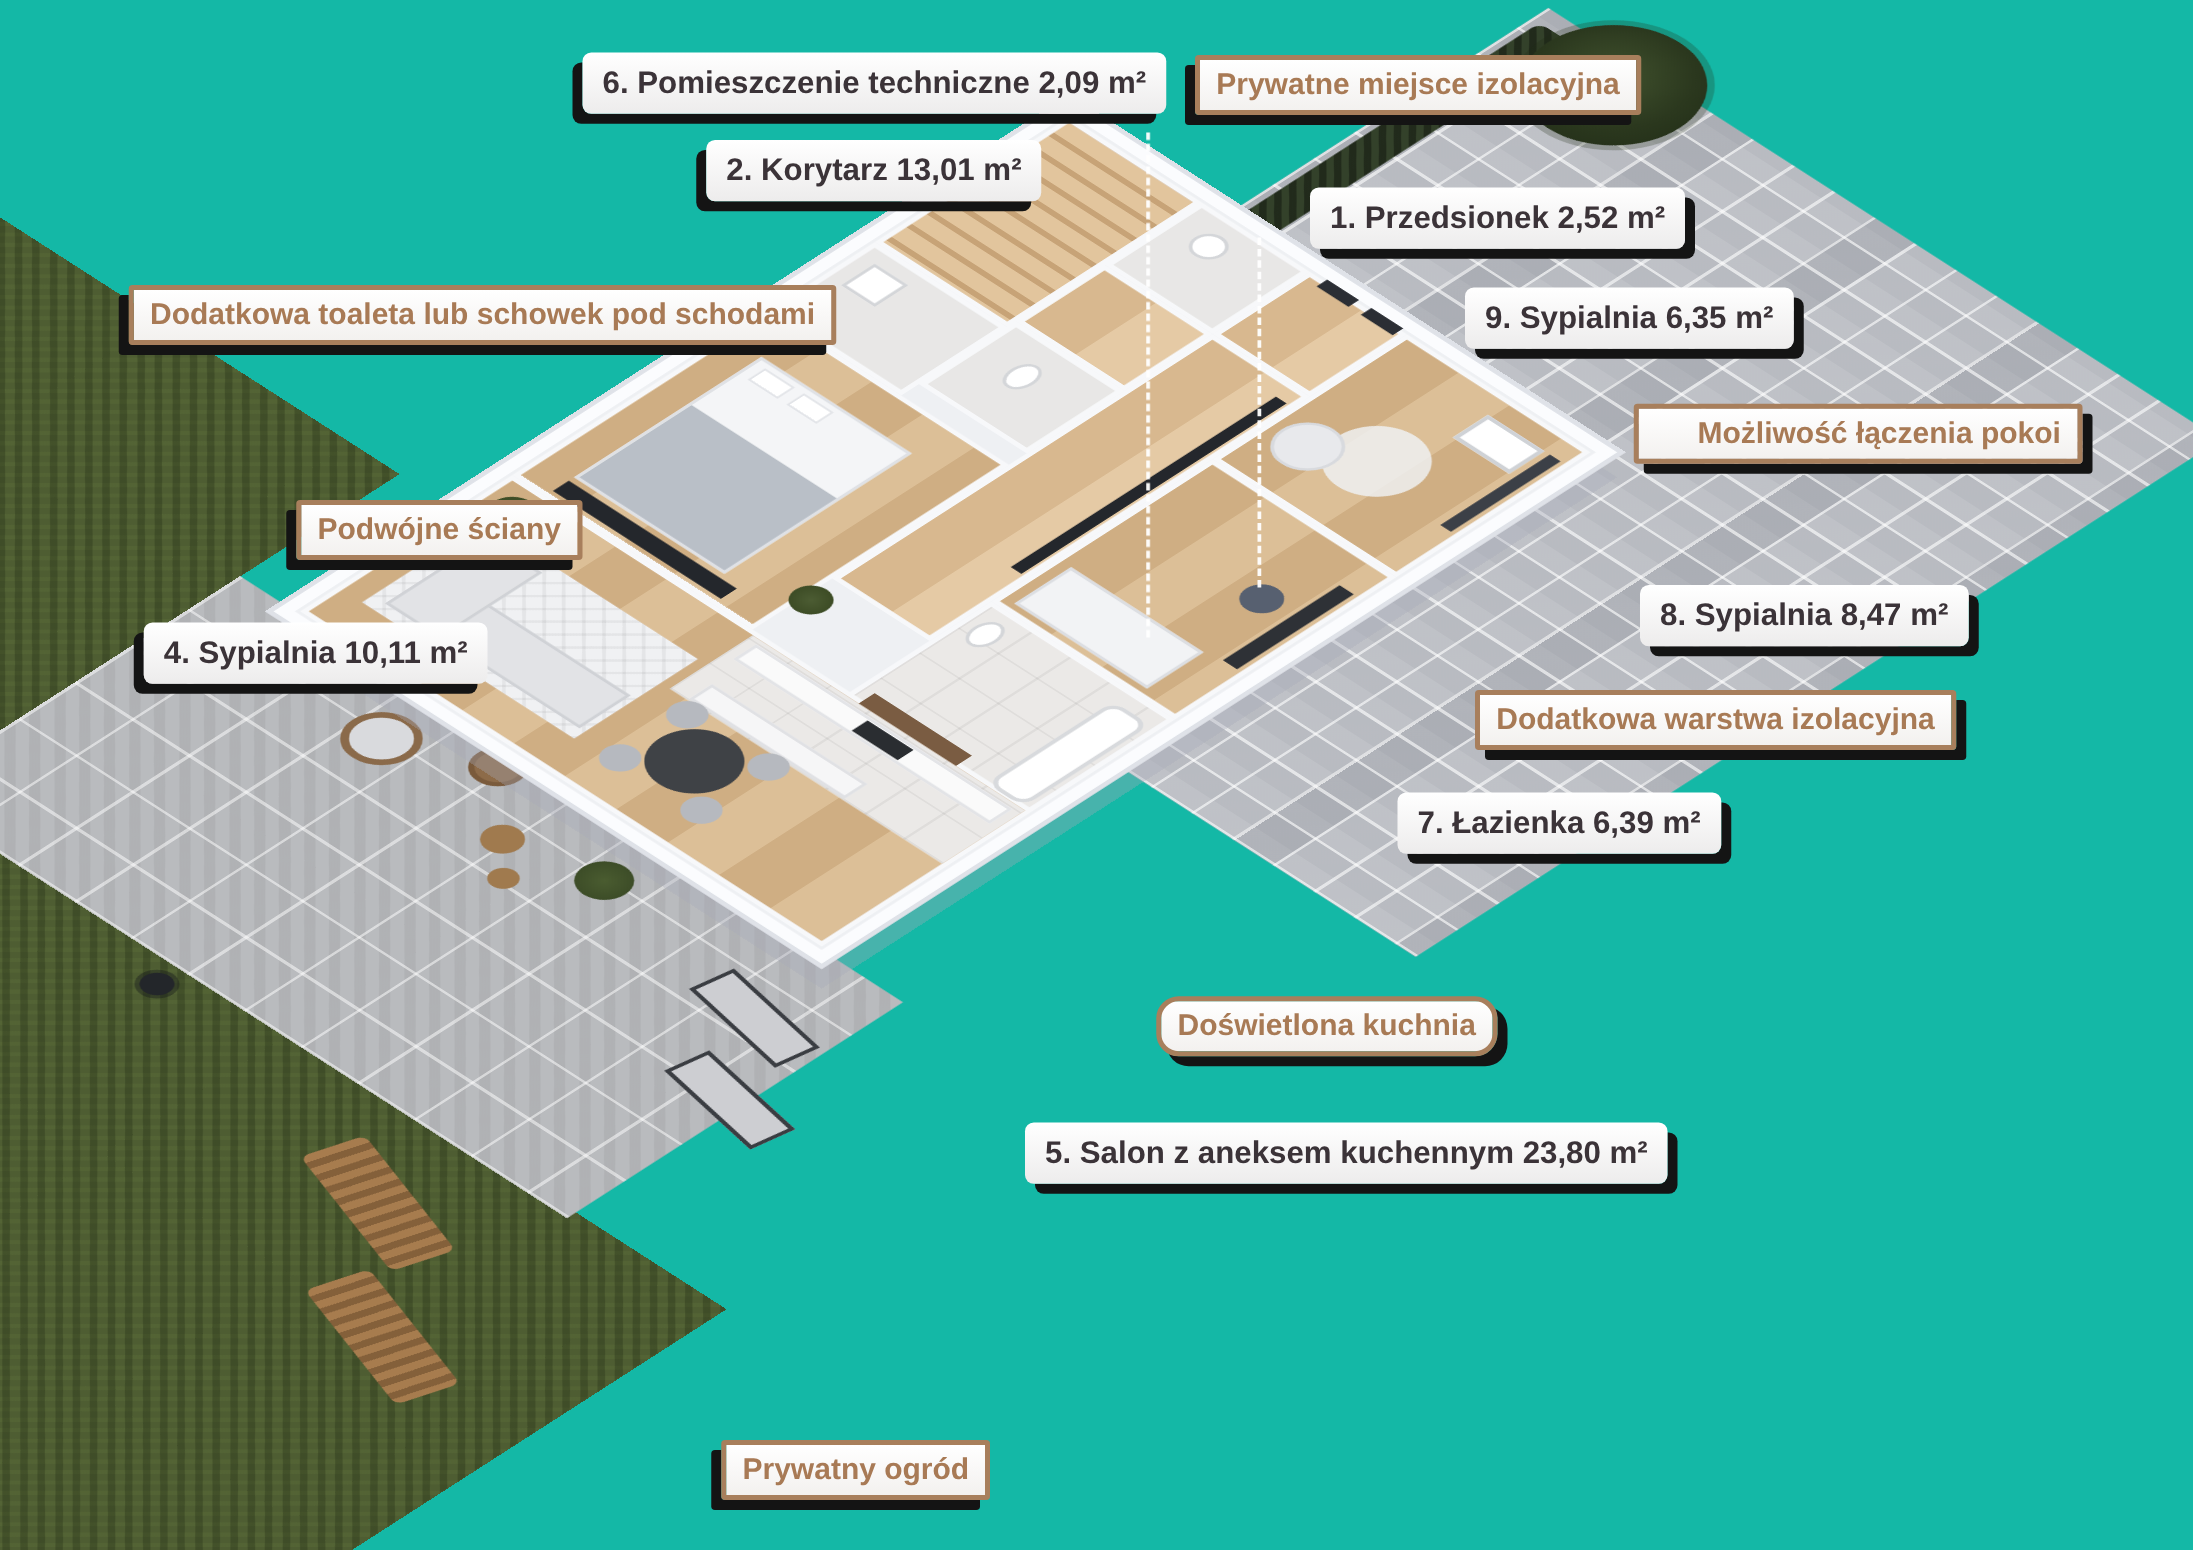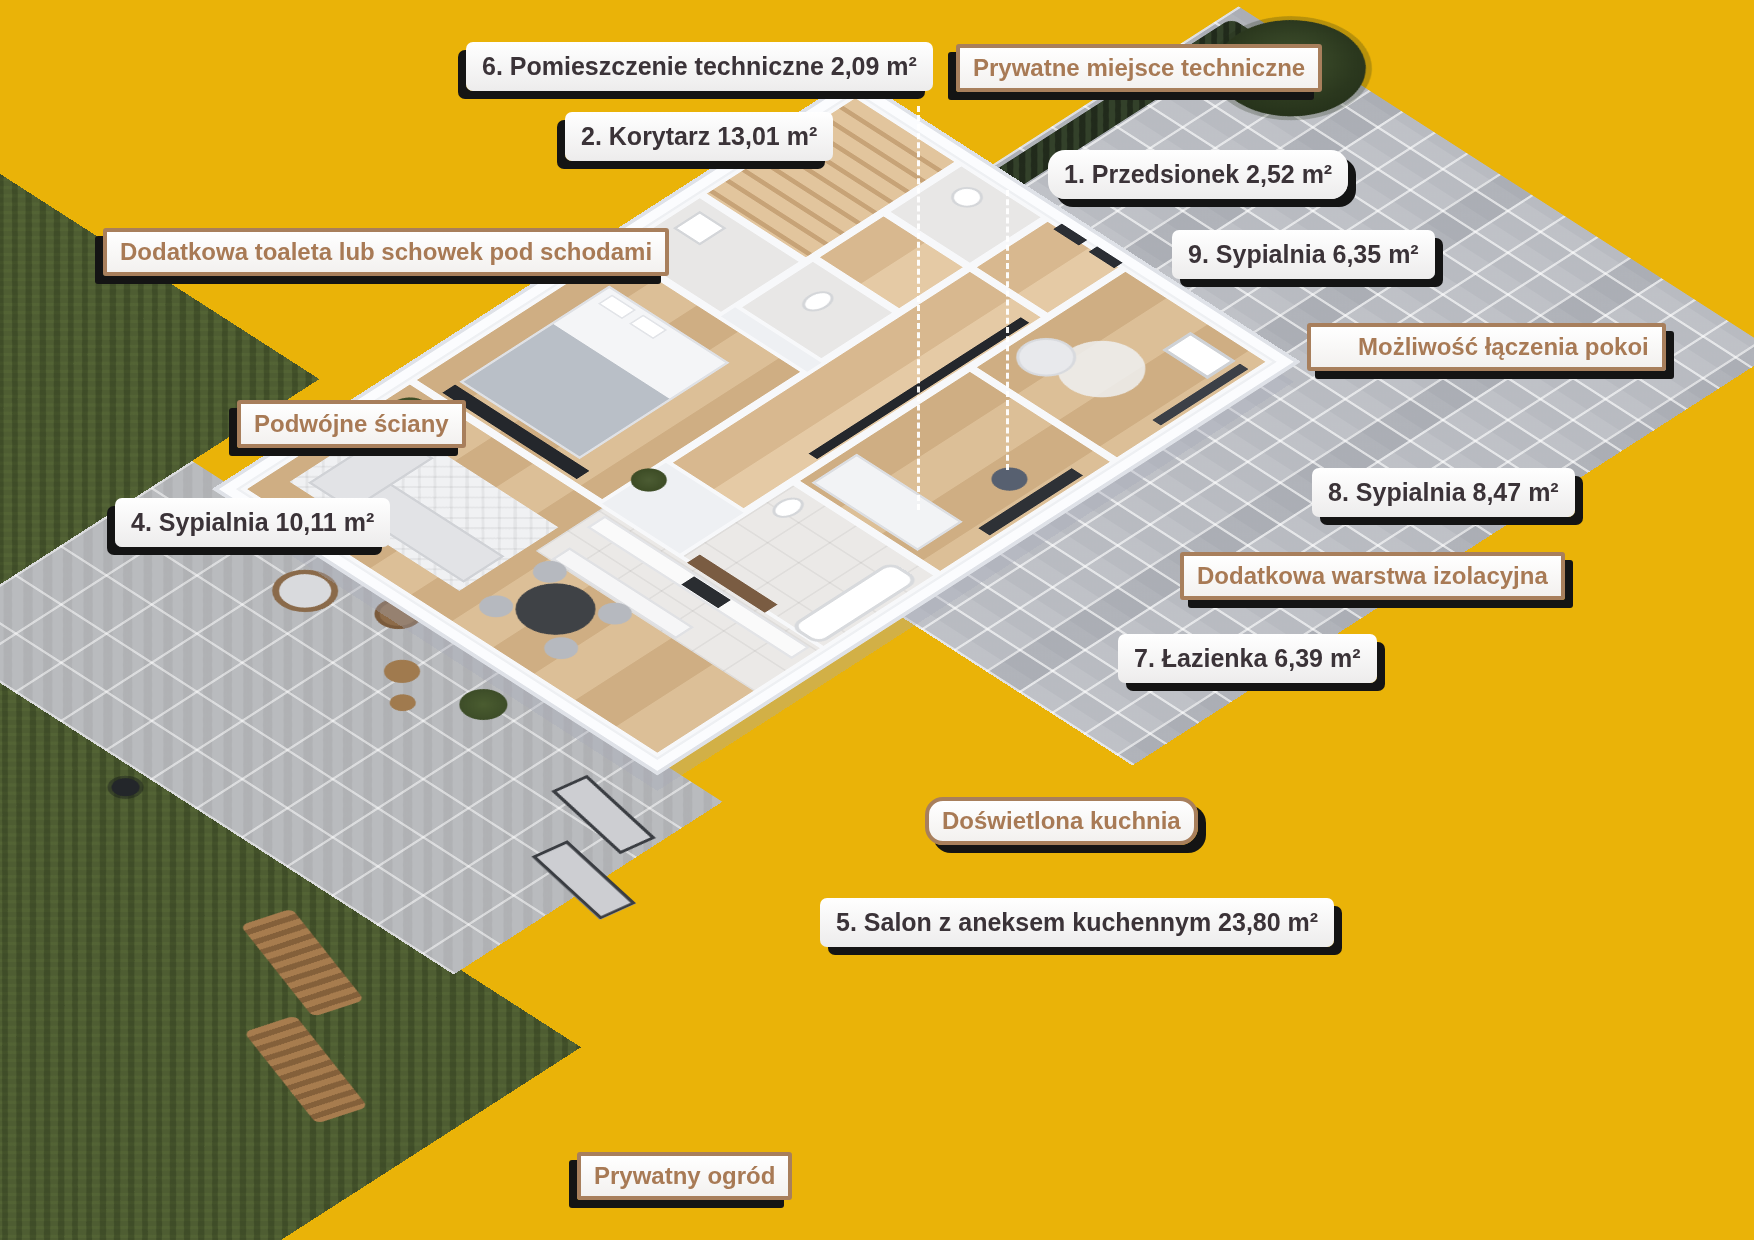--- a/index.html
+++ b/index.html
@@ -1,16 +1,16 @@
 <!DOCTYPE html>
 <html><head>
 <meta charset="utf-8">
 <style>
   html,body{margin:0;padding:0;background:#fff;}
-  .stage{position:relative;width:1754px;height:1240px;overflow:hidden;background:#eab308;
+  .stage{position:relative;width:1754px;height:1240px;overflow:hidden;background:#14b8a6;
          font-family:"Liberation Sans",sans-serif;}
   
   .world{position:absolute;left:-115px;top:-530px;width:2000px;height:2000px;
          transform:rotateX(50deg) rotateZ(45deg);transform-origin:50% 50%;z-index:1;}
   .world *{position:absolute;box-sizing:border-box;}
   .pavement{left:740px;top:240px;width:760px;height:910px;background-color:#cfd1d6;
     background-image:
       repeating-linear-gradient(0deg, rgba(255,255,255,.6) 0 3px, transparent 3px 46px),
       repeating-linear-gradient(90deg, rgba(255,255,255,.6) 0 3px, transparent 3px 46px),
       repeating-linear-gradient(90deg, rgba(110,115,125,.18) 0 46px, transparent 46px 184px),
@@ -141,27 +141,27 @@
   </div>
 
   <div id="lines">
       <div class="dash-line" style="left: 917px; top: 106px; height: 404px;"></div>
       <div class="dash-line" style="left: 1006px; top: 190px; height: 280px;"></div>
     </div>
 
   <div id="annotations">
       <div class="label room-label sh-left" style="left: 466px; top: 42px;"><b>6.</b>&nbsp;<span>Pomieszczenie techniczne 2,09 m²</span></div>
       <div class="label room-label sh-left" style="left: 565px; top: 112px;"><b>2.</b>&nbsp;<span>Korytarz 13,01 m²</span></div>
-      <div class="label room-label sh-right" style="left: 1048px; top: 150px; border-radius: 17px;"><b>1.</b>&nbsp;<span>Przedsionek 2,52 m²</span></div>
+      <div class="label room-label sh-right" style="left: 1048px; top: 150px;"><b>1.</b>&nbsp;<span>Przedsionek 2,52 m²</span></div>
       <div class="label room-label sh-right" style="left: 1172px; top: 230px;"><b>9.</b>&nbsp;<span>Sypialnia 6,35 m²</span></div>
       <div class="label room-label sh-left" style="left: 115px; top: 498px;"><b>4.</b>&nbsp;<span>Sypialnia 10,11 m²</span></div>
       <div class="label room-label sh-right" style="left: 1312px; top: 468px;"><b>8.</b>&nbsp;<span>Sypialnia 8,47 m²</span></div>
       <div class="label room-label sh-right" style="left: 1118px; top: 634px;"><b>7.</b>&nbsp;<span>Łazienka 6,39 m²</span></div>
       <div class="label room-label sh-right" style="left: 820px; top: 898px;"><b>5.</b>&nbsp;<span>Salon z aneksem kuchennym 23,80 m²</span></div>
-      <div class="label feature-label sh-left" style="left: 956px; top: 44px;">Prywatne miejsce techniczne</div>
+      <div class="label feature-label sh-left" style="left: 956px; top: 44px;">Prywatne miejsce izolacyjna</div>
       <div class="label feature-label sh-left" style="left: 103px; top: 228px;">Dodatkowa toaleta lub schowek pod schodami</div>
       <div class="label feature-label sh-right" style="left: 1307px; top: 323px; padding-left: 47px;">Możliwość łączenia pokoi</div>
       <div class="label feature-label sh-left" style="left: 237px; top: 400px;">Podwójne ściany</div>
       <div class="label feature-label sh-right" style="left: 1180px; top: 552px;">Dodatkowa warstwa izolacyjna</div>
       <div class="label feature-label sh-right" style="left: 925px; top: 797px; border-radius: 18px;">Doświetlona kuchnia</div>
       <div class="label feature-label sh-left" style="left: 577px; top: 1152px;">Prywatny ogród</div>
     </div>
 </div>
 
 </body></html>

